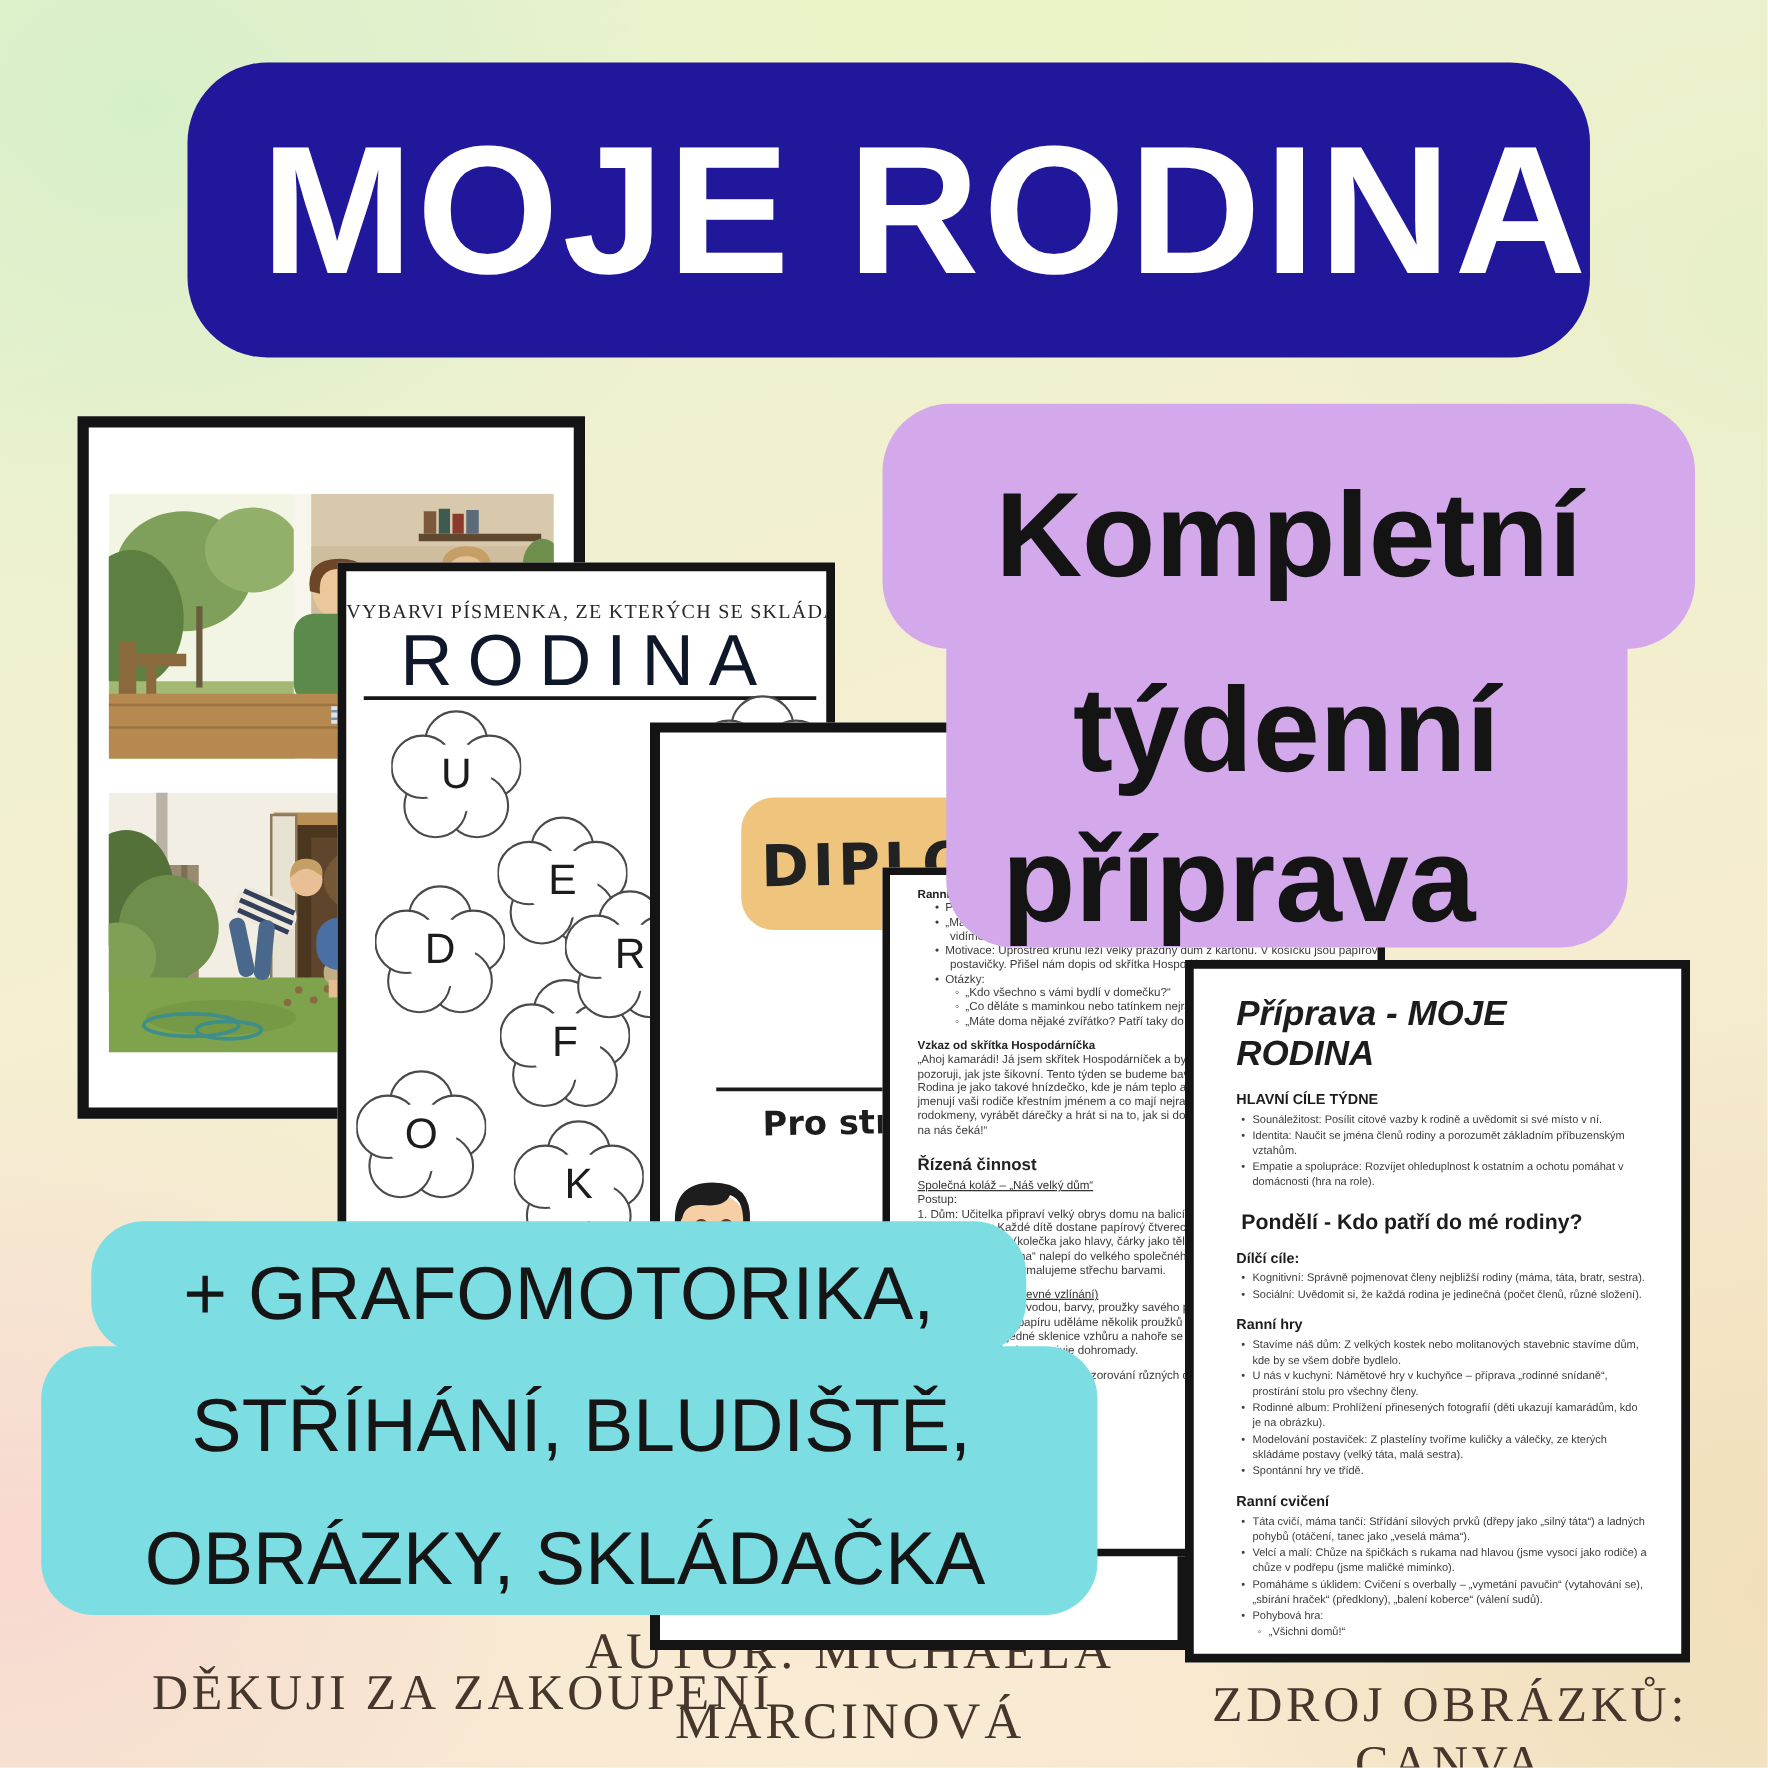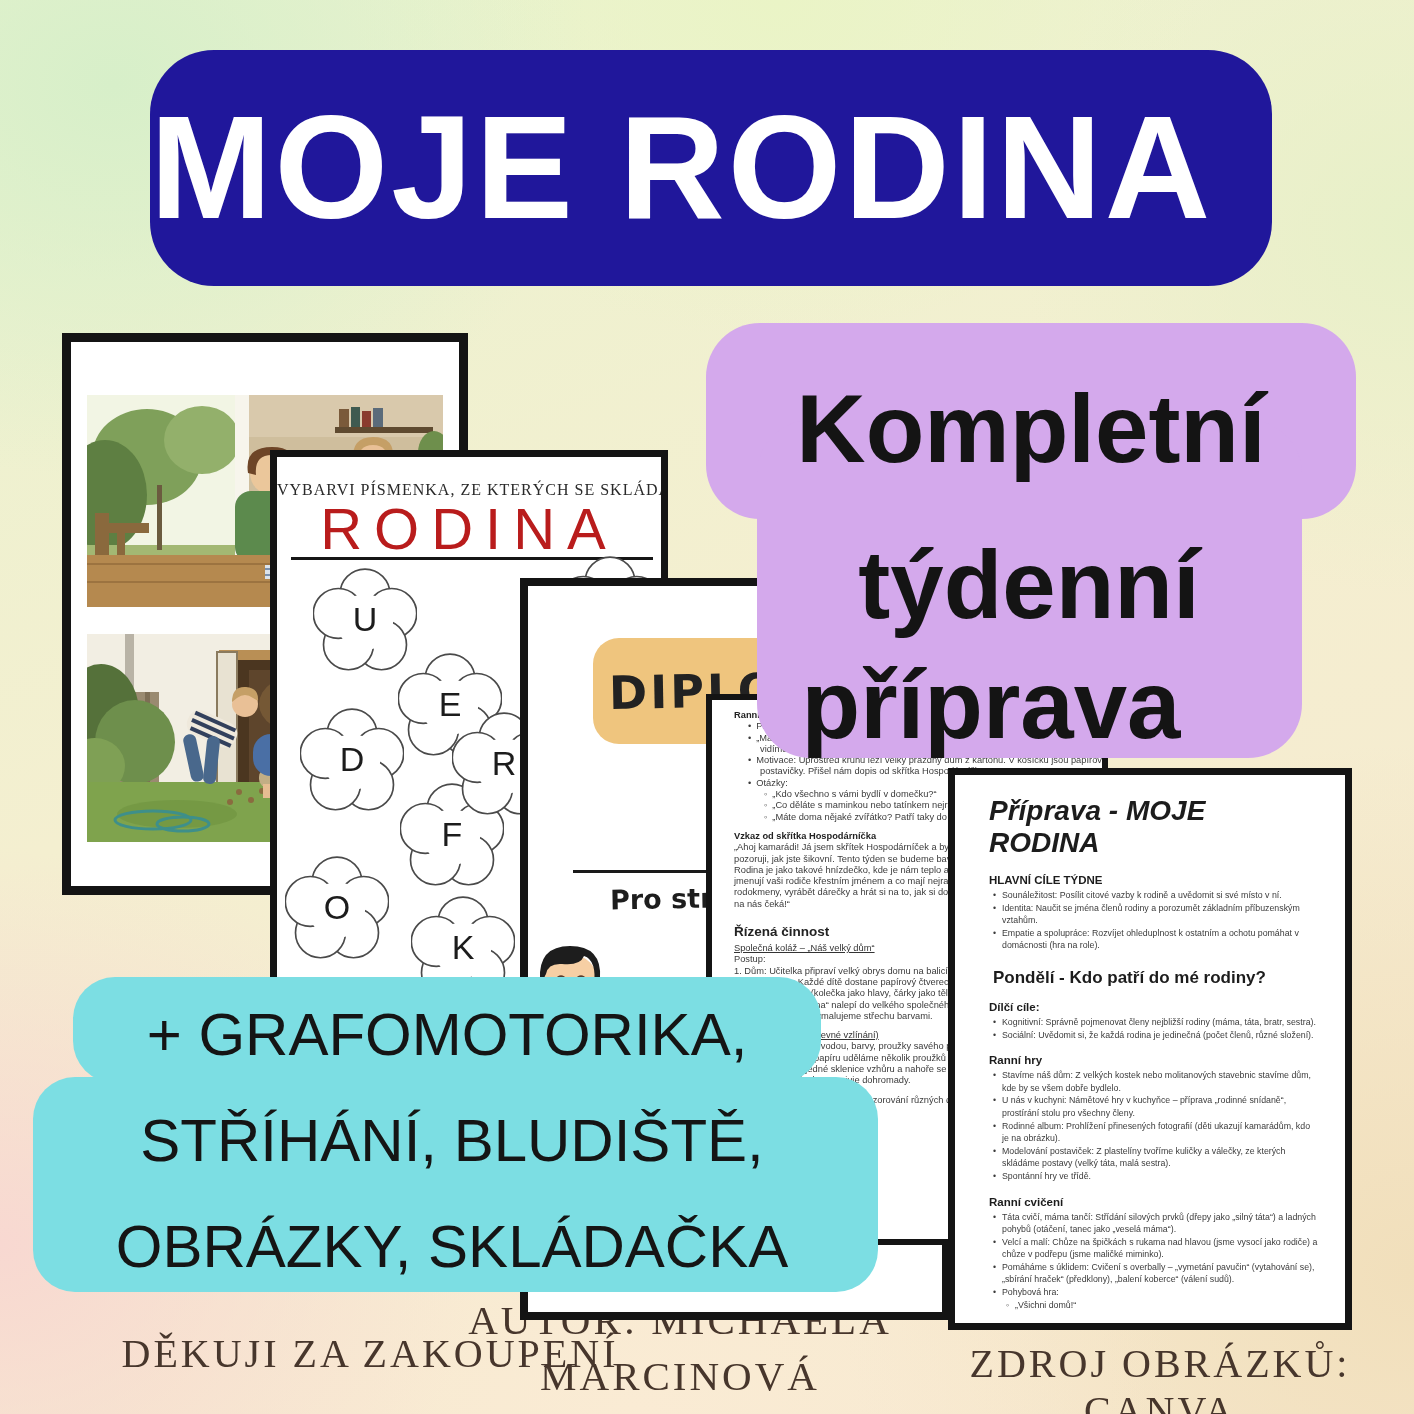--- a/index.html
+++ b/index.html
@@ -9,41 +9,41 @@
       radial-gradient(55% 45% at 8% 6%, #D7EFC9 0%, rgba(215,239,201,0) 62%),
       radial-gradient(50% 40% at 55% 0%, #EAF4C6 0%, rgba(234,244,198,0) 60%),
       radial-gradient(45% 42% at 100% 16%, #E7F0C8 0%, rgba(231,240,200,0) 62%),
       radial-gradient(55% 45% at 0% 88%, #F8D8D1 0%, rgba(248,216,209,0) 62%),
       radial-gradient(60% 50% at 45% 100%, #FAEBD4 0%, rgba(250,235,212,0) 65%),
       radial-gradient(60% 55% at 100% 90%, #F1DFBB 0%, rgba(241,223,187,0) 68%),
       linear-gradient(160deg,#E9F3CF 0%,#F4EFD0 45%,#F7E8D0 100%);}
   .abs{position:absolute;}
   
   #banner{left:150px;top:50px;width:1122px;height:236px;border-radius:64px;
-    background:#20179B;display:flex;align-items:center;justify-content:flex-start;z-index:6;}
+    background:#20179B;display:flex;align-items:center;justify-content:flex-end;z-index:6;}
   #banner .t{color:#FFFFFF;font-size:146px;font-weight:bold;letter-spacing:3px;white-space:nowrap;}
   
   .pblobA{left:706px;top:323px;width:650px;height:196px;border-radius:54px;background:#D4A9EC;z-index:6;}
   .pblobB{left:757px;top:420px;width:545px;height:338px;border-radius:54px;background:#D4A9EC;z-index:6;}
   .ptxt{z-index:6;color:#141414;font-weight:bold;font-size:96px;white-space:nowrap;transform:translateX(-50%);margin-top:12px;}
   #pl1{left:1031px;top:362px;} #pl2{left:1029px;top:518px;} #pl3{left:991px;top:638px;}
   
   .cblobA{left:73px;top:977px;width:748px;height:106px;border-radius:42px;background:#7CDEE3;z-index:7;}
   .cblobB{left:33px;top:1077px;width:845px;height:215px;border-radius:42px;background:#7CDEE3;z-index:7;}
   .ctxt{z-index:7;color:#151515;font-weight:normal;font-size:60px;white-space:nowrap;transform:translateX(-50%);letter-spacing:0px;}
-  #cl1{left:447px;top:1000px;} #cl2{left:452px;top:1106px;} #cl3{left:452px;top:1212px;}
+  #cl1{left:447px;top:1000px;} #cl2{left:465px;top:1106px;} #cl3{left:452px;top:1212px;}
   
   #photocard{left:62px;top:333px;width:406px;height:562px;background:#fff;border:9px solid #141414;box-sizing:border-box;z-index:1;}
   #photocard svg{position:absolute;display:block;}
   
   #flowerpage{left:270px;top:450px;width:398px;height:700px;background:#fff;border:7px solid #141414;box-sizing:border-box;z-index:2;overflow:hidden;}
   #flowerpage .instr{position:absolute;left:0;top:24px;width:100%;text-align:center;
     font-family:"Liberation Serif",serif;font-size:16px;letter-spacing:1px;color:#2a2a2a;white-space:nowrap;}
   #flowerpage .word{position:absolute;left:0;top:38px;width:100%;text-align:center;
-    font-size:58px;font-weight:400;letter-spacing:12px;color:#b91c1c;}
+    font-size:58px;font-weight:400;letter-spacing:12px;color:#0f172a;}
   #flowerpage .rule{position:absolute;left:14px;top:100px;width:362px;height:3px;background:#161616;}
   .flower{position:absolute;width:104px;height:104px;transform:translate(-52px,-52px);}
   .flower svg{position:absolute;left:0;top:0;}
   .flower .lt{position:absolute;left:0;top:0;width:100%;height:100%;display:flex;align-items:center;justify-content:center;
     font-size:34px;color:#1c1c1c;font-weight:400;}
   
   #diplompage{left:520px;top:578px;width:430px;height:742px;background:#fff;border:8px solid #141414;box-sizing:border-box;z-index:3;overflow:hidden;}
   #diplompage .badge{position:absolute;left:65px;top:52px;width:252px;height:106px;border-radius:26px;background:#EFC57E;
     display:flex;align-items:center;justify-content:center;}
   #diplompage .badge .t{font-family:"DejaVu Sans",sans-serif;font-weight:bold;font-size:46px;letter-spacing:3px;color:#222;transform:rotate(-1deg);}

